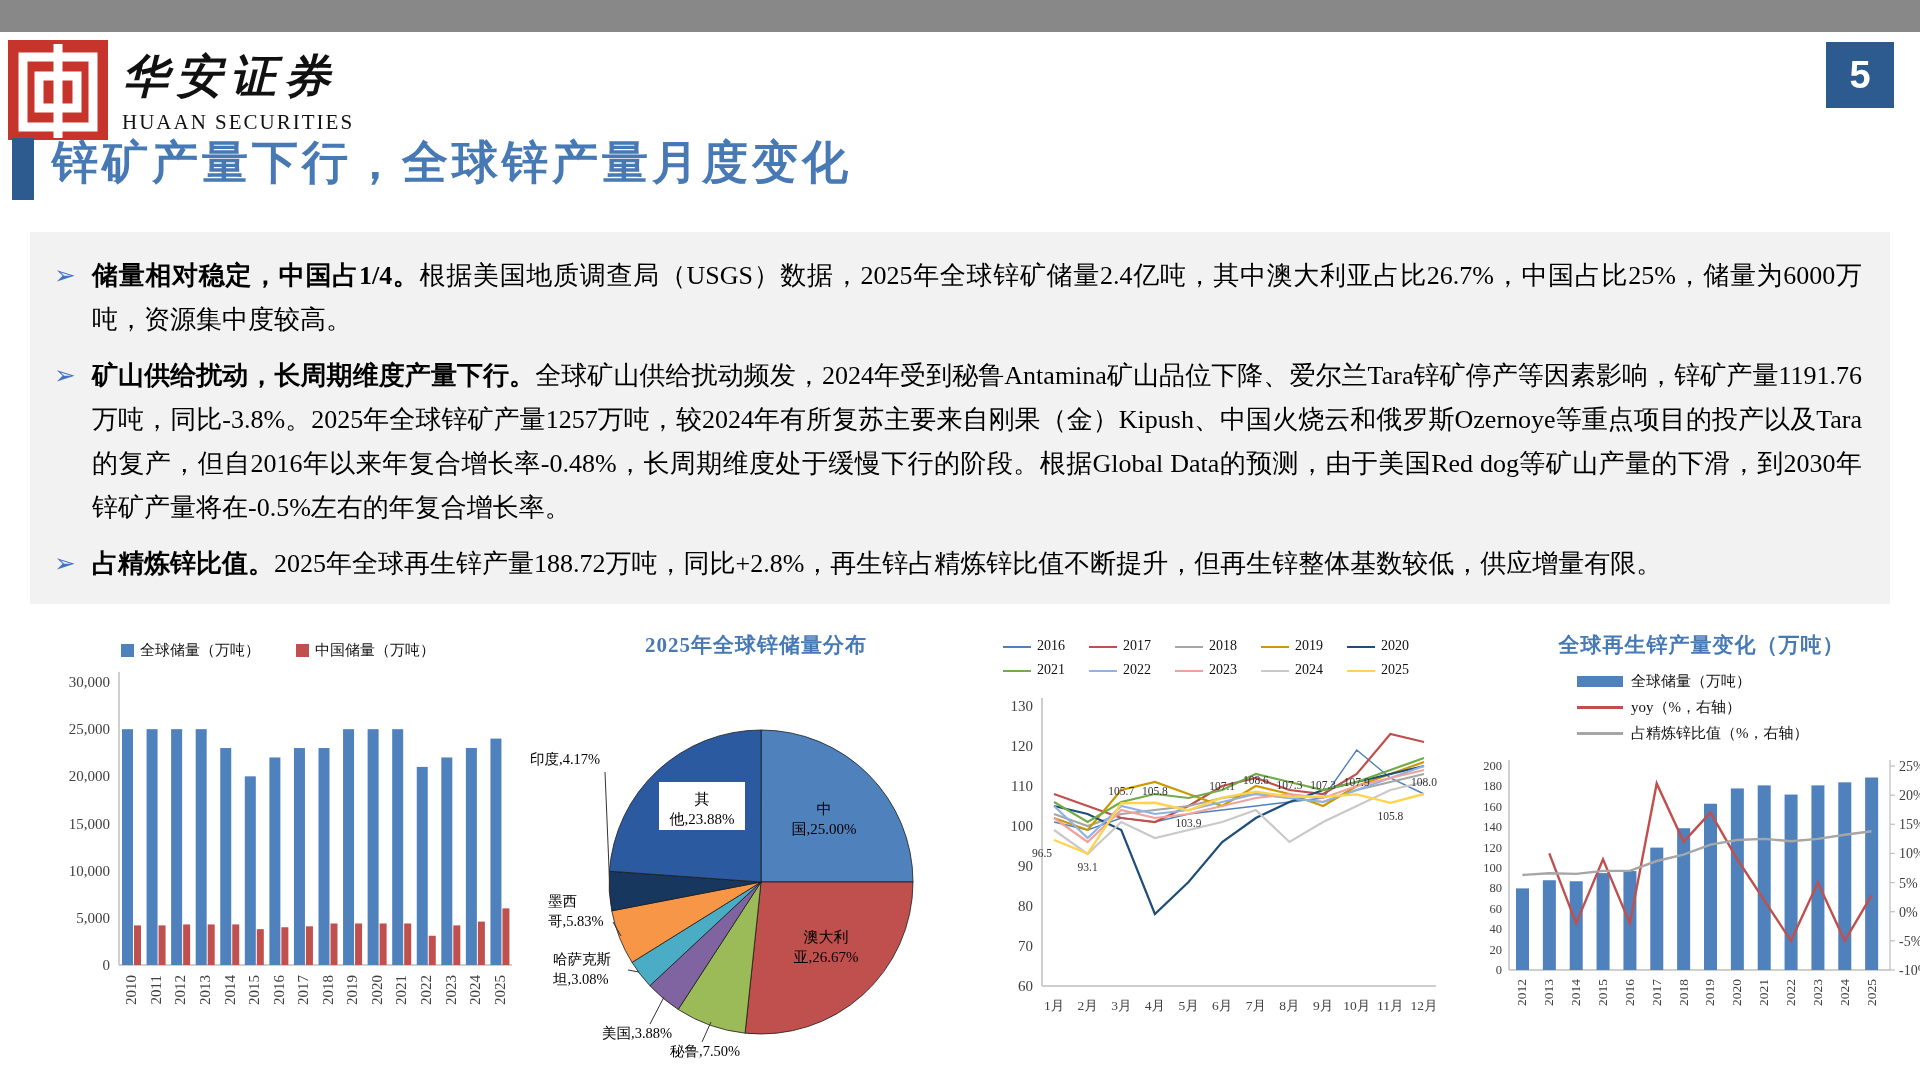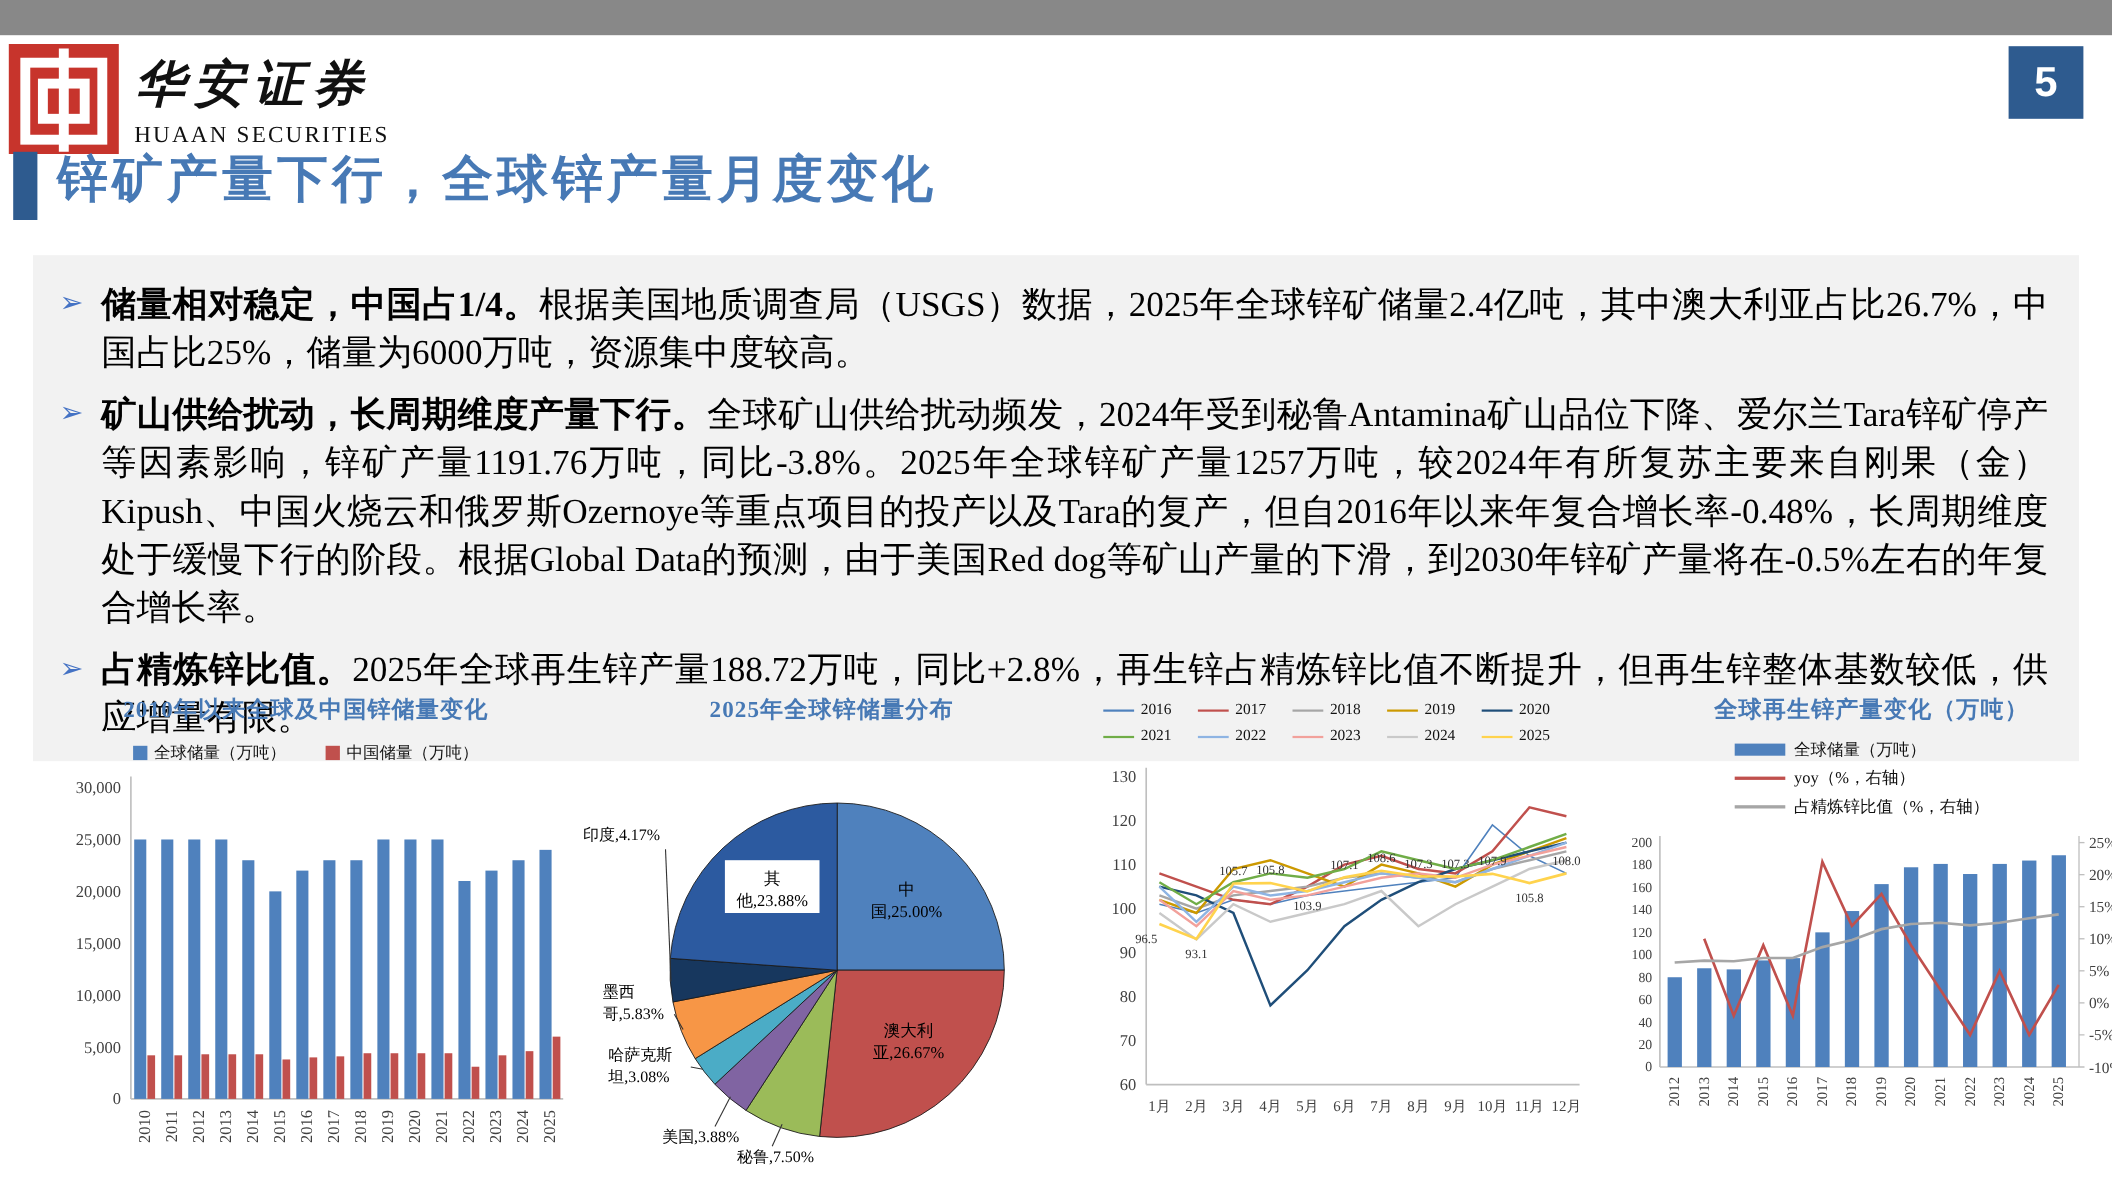--- a/index.html
+++ b/index.html
@@ -14,21 +14,21 @@
            display:flex;align-items:center;justify-content:center;}
   .pagebox span{color:#fff;font-size:38px;font-weight:bold;font-family:"Liberation Sans",sans-serif;}
   
   .titlebar{position:absolute;left:12px;top:106px;width:22px;height:62px;background:#2E5B8F;}
   .pagetitle{position:absolute;left:52px;top:100px;font-size:46px;font-weight:bold;color:#4779B5;letter-spacing:4px;}
   
   .panel{position:absolute;left:30px;top:200px;width:1860px;box-sizing:border-box;background:#F2F2F2;
          padding:22px 28px 18px 24px;}
   .bullet{display:flex;margin-bottom:12px;}
   .arrow{width:38px;flex:none;color:#4472C4;font-size:26px;line-height:44px;}
-  .btext{flex:1;font-size:32px;line-height:44px;text-align:justify;color:#000;}
+  .btext{flex:1;font-size:26px;line-height:44px;text-align:justify;color:#000;}
   .lead{font-weight:bold;}
   
   .charts{position:absolute;left:34px;top:598px;display:flex;}
   .chart{position:relative;}
   #chart1{width:488px;}
   #chart2{width:460px;margin-left:4px;}
   #chart3{width:452px;margin-left:6px;}
   #chart4{width:505px;margin-left:5px;}
   .ctitle{text-align:center;font-size:21px;font-weight:bold;color:#4779B5;height:34px;line-height:30px;letter-spacing:1px;}
   .legend{display:flex;justify-content:center;align-items:flex-end;gap:36px;font-size:15px;height:30px;}
@@ -76,21 +76,20 @@
       <p class="btext" style="margin:0;"><span class="lead">矿山供给扰动，长周期维度产量下行。</span><span>全球矿山供给扰动频发，2024年受到秘鲁Antamina矿山品位下降、爱尔兰Tara锌矿停产等因素影响，锌矿产量1191.76万吨，同比-3.8%。2025年全球锌矿产量1257万吨，较2024年有所复苏主要来自刚果（金）Kipush、中国火烧云和俄罗斯Ozernoye等重点项目的投产以及Tara的复产，但自2016年以来年复合增长率-0.48%，长周期维度处于缓慢下行的阶段。根据Global Data的预测，由于美国Red dog等矿山产量的下滑，到2030年锌矿产量将在-0.5%左右的年复合增长率。</span></p>
     </div>
     <div class="bullet" style="margin-bottom:0;">
       <span class="arrow">➢</span>
       <p class="btext" style="margin:0;"><span class="lead">占精炼锌比值。</span><span>2025年全球再生锌产量188.72万吨，同比+2.8%，再生锌占精炼锌比值不断提升，但再生锌整体基数较低，供应增量有限。</span></p>
     </div>
   </div>
 
   <div class="charts">
     <div class="chart" id="chart1">
-      <div class="ctitle">2010年以来全球及中国锌储量变化</div>
       <div class="legend" id="c1legend">
           <span class="lg-item">
             <span class="sw-sq" style="background: rgb(79, 129, 189);"></span>
             <span>全球储量（万吨）</span>
           </span>
           <span class="lg-item">
             <span class="sw-sq" style="background: rgb(192, 80, 77);"></span>
             <span>中国储量（万吨）</span>
           </span>
         </div>

